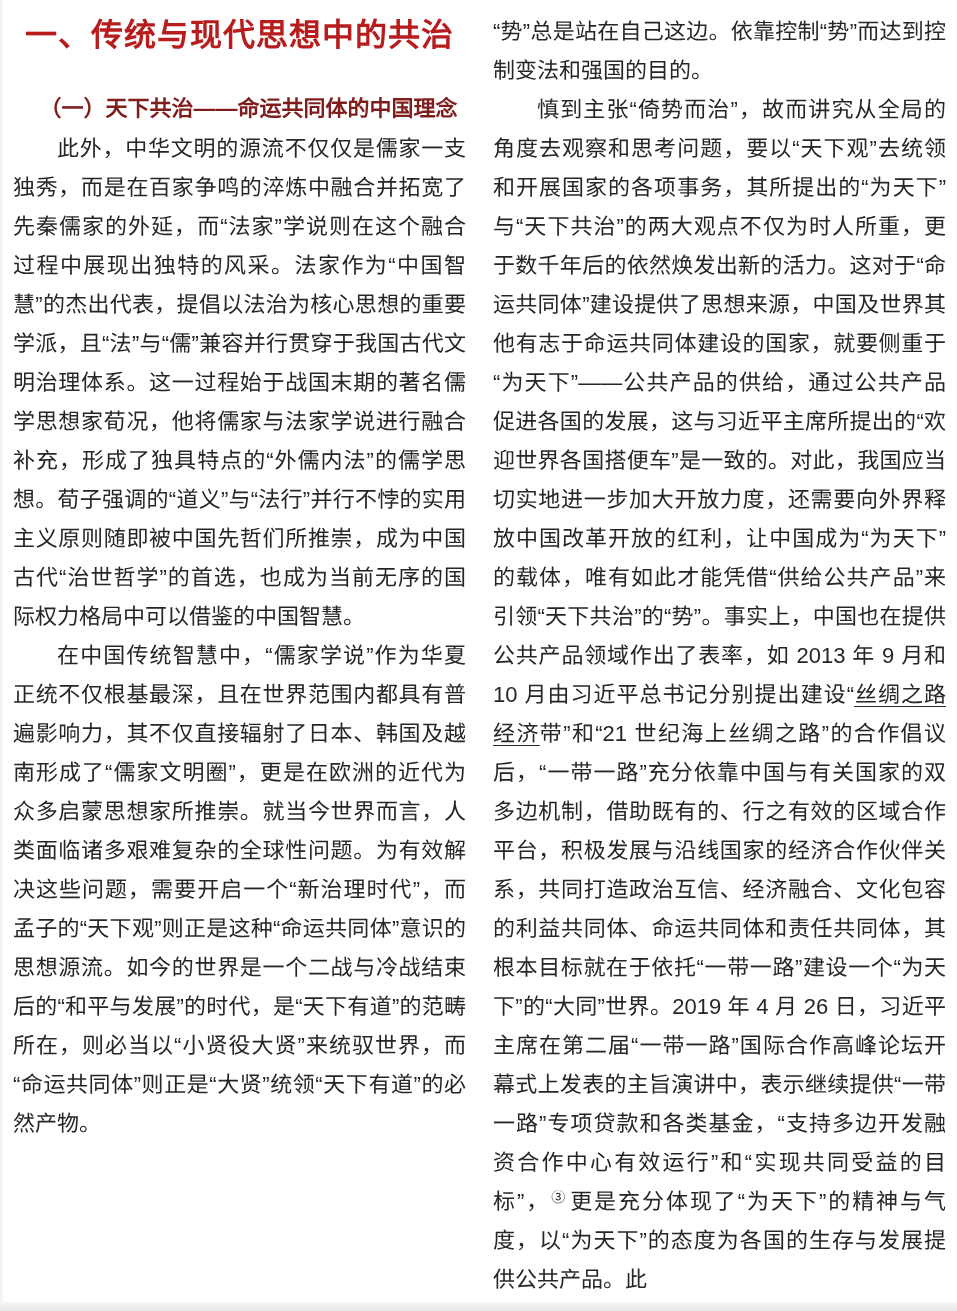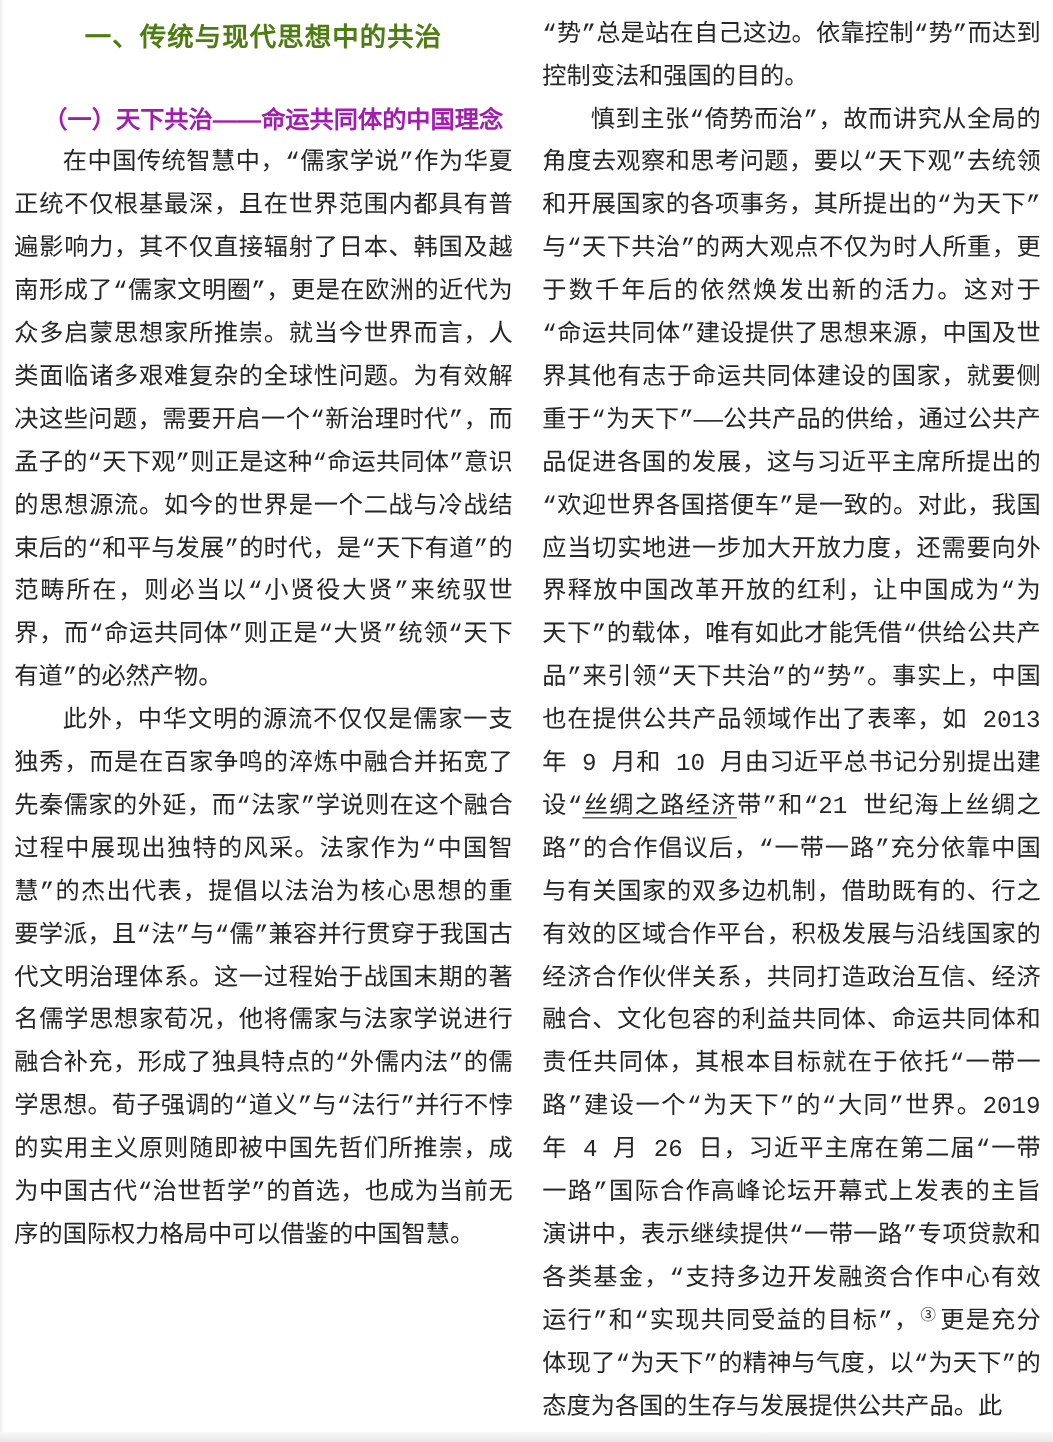--- a/index.html
+++ b/index.html
@@ -25,44 +25,43 @@
   .columns {
     display: flex;
     gap: 27px;
     align-items: flex-start;
   }
   .col {
     width: 453px;
     flex: 0 0 453px;
   }
   h1.section-heading {
-    font-size: 24px;
+    font-size: 32px;
     font-weight: 700;
-    color: #4d7c0f;
+    color: #b91c1c;
     text-align: center;
     margin: 2px 0 0 0;
     line-height: 42px;
     letter-spacing: 1px;
   }
   h2.subsection-heading {
     font-size: 22px;
     font-weight: 700;
-    color: #a21caf;
+    color: #7f1d1d;
     margin: 33px 0 0 0;
     line-height: 40px;
     text-indent: 1.2em;
   }
   p.body-para {
     font-size: 22px;
     line-height: 39px;
     margin: 0;
     text-align: justify;
     text-justify: inter-ideograph;
     word-break: break-all;
-    font-family: Liberation Mono, monospace;
   }
   p.body-para.indent { text-indent: 2em; }
   p.body-para.noindent { text-indent: 0; }
   .uline {
     text-decoration: underline;
     text-underline-offset: 4px;
     text-decoration-thickness: 1px;
   }
   sup.footnote {
     font-size: 14px;
@@ -85,22 +84,22 @@
 </style>
 </head>
 <body>
 
 <div class="page">
   <div class="columns">
 
     <div class="col">
       <h1 class="section-heading">一、传统与现代思想中的共治</h1>
       <h2 class="subsection-heading">（一）天下共治——命运共同体的中国理念</h2>
+      <p class="body-para indent">此外，中华文明的源流不仅仅是儒家一支独秀，而是在百家争鸣的淬炼中融合并拓宽了先秦儒家的外延，而“法家”学说则在这个融合过程中展现出独特的风采。法家作为“中国智慧”的杰出代表，提倡以法治为核心思想的重要学派，且“法”与“儒”兼容并行贯穿于我国古代文明治理体系。这一过程始于战国末期的著名儒学思想家荀况，他将儒家与法家学说进行融合补充，形成了独具特点的“外儒内法”的儒学思想。荀子强调的“道义”与“法行”并行不悖的实用主义原则随即被中国先哲们所推崇，成为中国古代“治世哲学”的首选，也成为当前无序的国际权力格局中可以借鉴的中国智慧。</p>
       <p class="body-para indent">在中国传统智慧中，“儒家学说”作为华夏正统不仅根基最深，且在世界范围内都具有普遍影响力，其不仅直接辐射了日本、韩国及越南形成了“儒家文明圈”，更是在欧洲的近代为众多启蒙思想家所推崇。就当今世界而言，人类面临诸多艰难复杂的全球性问题。为有效解决这些问题，需要开启一个“新治理时代”，而孟子的“天下观”则正是这种“命运共同体”意识的思想源流。如今的世界是一个二战与冷战结束后的“和平与发展”的时代，是“天下有道”的范畴所在，则必当以“小贤役大贤”来统驭世界，而“命运共同体”则正是“大贤”统领“天下有道”的必然产物。</p>
-      <p class="body-para indent">此外，中华文明的源流不仅仅是儒家一支独秀，而是在百家争鸣的淬炼中融合并拓宽了先秦儒家的外延，而“法家”学说则在这个融合过程中展现出独特的风采。法家作为“中国智慧”的杰出代表，提倡以法治为核心思想的重要学派，且“法”与“儒”兼容并行贯穿于我国古代文明治理体系。这一过程始于战国末期的著名儒学思想家荀况，他将儒家与法家学说进行融合补充，形成了独具特点的“外儒内法”的儒学思想。荀子强调的“道义”与“法行”并行不悖的实用主义原则随即被中国先哲们所推崇，成为中国古代“治世哲学”的首选，也成为当前无序的国际权力格局中可以借鉴的中国智慧。</p>
     </div>
 
     <div class="col">
       <p class="body-para noindent">“势”总是站在自己这边。依靠控制“势”而达到控制变法和强国的目的。</p>
       <p class="body-para indent"><span>慎到主张“倚势而治”，故而讲究从全局的角度去观察和思考问题，要以“天下观”去统领和开展国家的各项事务，其所提出的“为天下”与“天下共治”的两大观点不仅为时人所重，更于数千年后的依然焕发出新的活力。这对于“命运共同体”建设提供了思想来源，中国及世界其他有志于命运共同体建设的国家，就要侧重于“为天下”——公共产品的供给，通过公共产品促进各国的发展，这与习近平主席所提出的“欢迎世界各国搭便车”是一致的。对此，我国应当切实地进一步加大开放力度，还需要向外界释放中国改革开放的红利，让中国成为“为天下”的载体，唯有如此才能凭借“供给公共产品”来引领“天下共治”的“势”。事实上，中国也在提供公共产品领域作出了表率，如 2013 年 9 月和 10 月由习近平总书记分别提出建设“</span><span class="uline">丝绸之路经济</span><span>带”和“21 世纪海上丝绸之路”的合作倡议后，“一带一路”充分依靠中国与有关国家的双多边机制，借助既有的、行之有效的区域合作平台，积极发展与沿线国家的经济合作伙伴关系，共同打造政治互信、经济融合、文化包容的利益共同体、命运共同体和责任共同体，其根本目标就在于依托“一带一路”建设一个“为天下”的“大同”世界。2019 年 4 月 26 日，习近平主席在第二届“一带一路”国际合作高峰论坛开幕式上发表的主旨演讲中，表示继续提供“一带一路”专项贷款和各类基金，“支持多边开发融资合作中心有效运行”和“实现共同受益的目标”，</span><sup class="footnote">③</sup><span>更是充分体现了“为天下”的精神与气度，以“为天下”的态度为各国的生存与发展提供公共产品。此</span></p>
     </div>
 
   </div>
 
   <div class="edge-left"></div>

